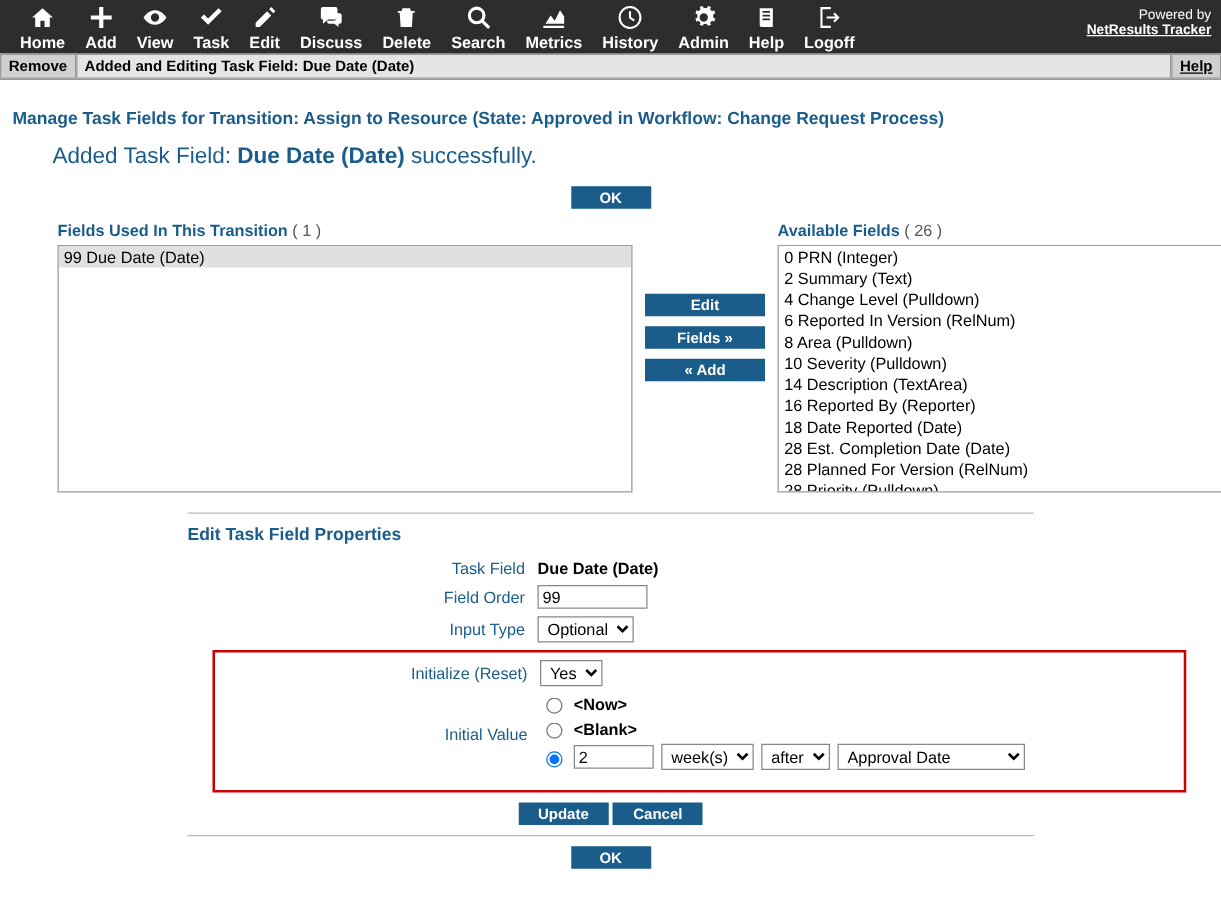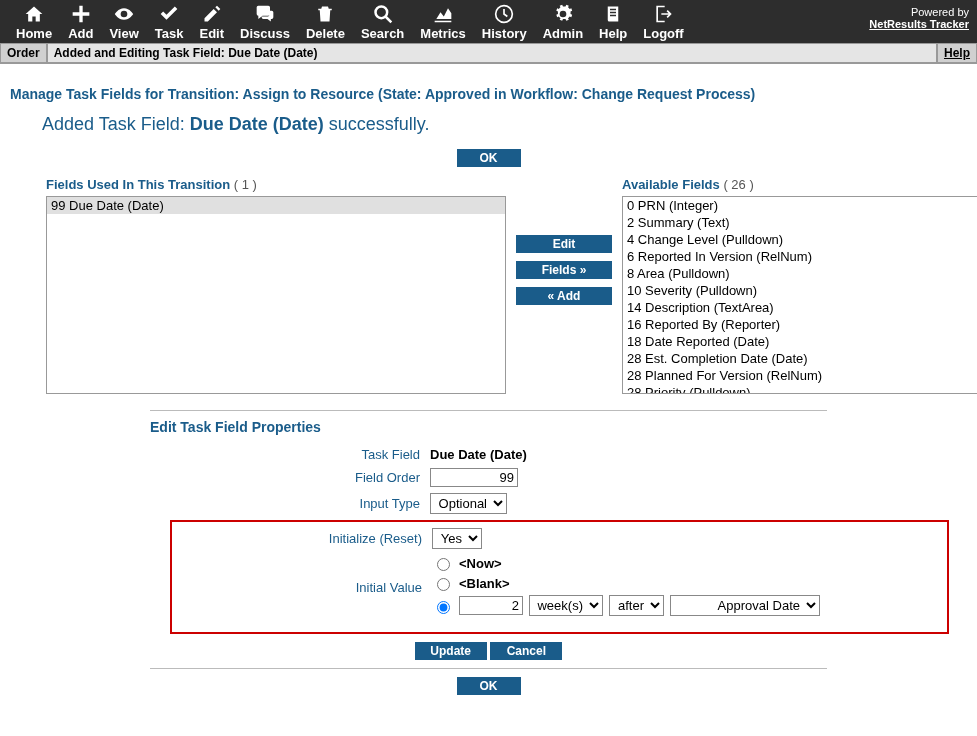--- a/index.html
+++ b/index.html
@@ -168,21 +168,20 @@
   }
   .form-row .fvalue {
     font-size: 13px;
   }
   .form-row .fvalue.bold { font-weight: bold; }
   input[type="text"], select {
     font-size: 13px;
     padding: 1px 3px;
     border: 1px solid #888;
     background: #fff;
-    text-align: right;
   }
   .boxed {
     border: 2px solid #c00;
     padding: 6px 4px;
     margin: 4px 18px 4px 160px;
   }
   .boxed .form-row .flabel { width: 256px; }
   .radio-row { display: flex; align-items: center; gap: 6px; margin-bottom: 4px;}
   .btn-row { text-align: center; margin: 8px 0; }
 </style>
@@ -299,21 +298,21 @@
       <span class="label">Logoff</span>
     </div>
   </div>
   <div class="toolbar-right">
     <div>Powered by</div>
     <a href="#">NetResults Tracker</a>
   </div>
 </div>
 
 <div class="statusbar">
-  <div class="status-label">Order</div>
+  <div class="status-label">Remove</div>
   <div class="status-text">Added and Editing Task Field: Due Date (Date)</div>
   <div class="status-help">Help</div>
 </div>
 
 <div class="content">
   <div class="page-title">Manage Task Fields for Transition: Assign to Resource (State: Approved in Workflow: Change Request Process)</div>
   <div class="success">
     <span>Added Task Field: </span><b>Due Date (Date)</b><span> successfully.</span>
   </div>
 

